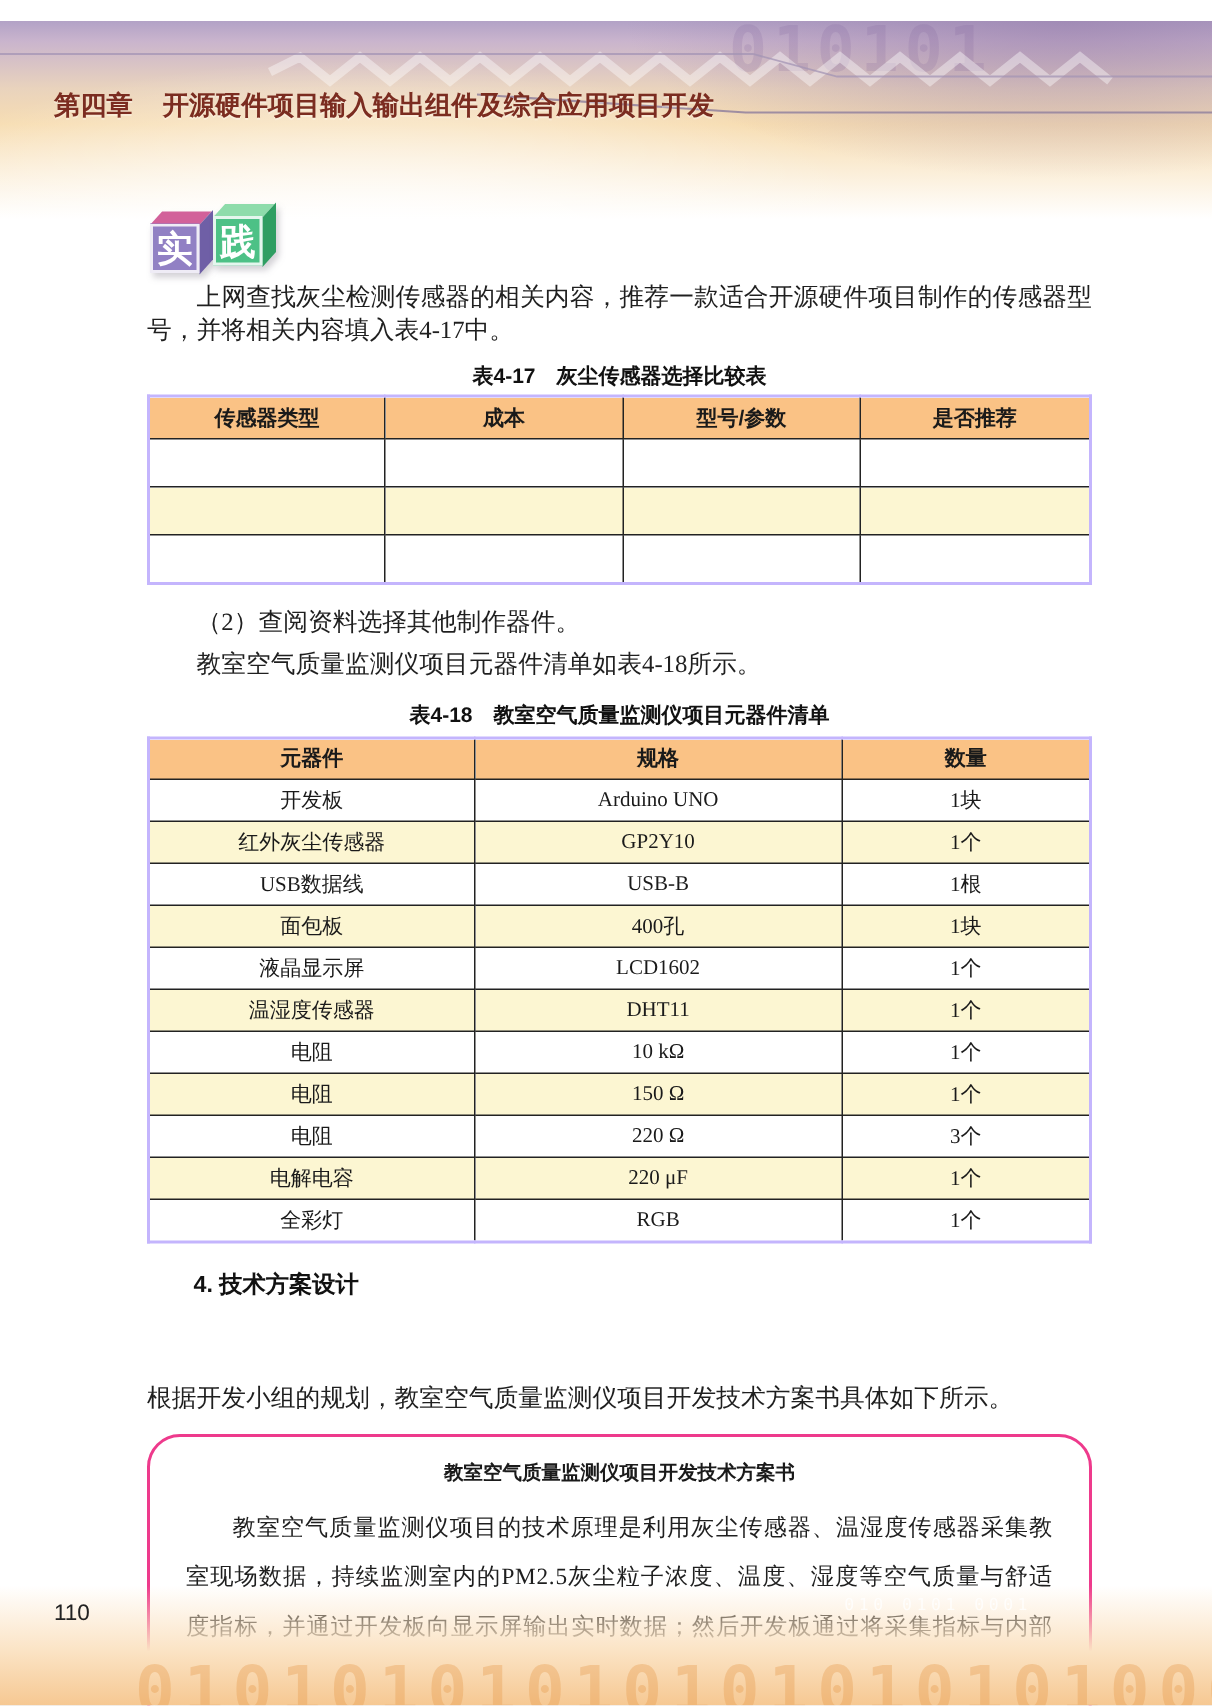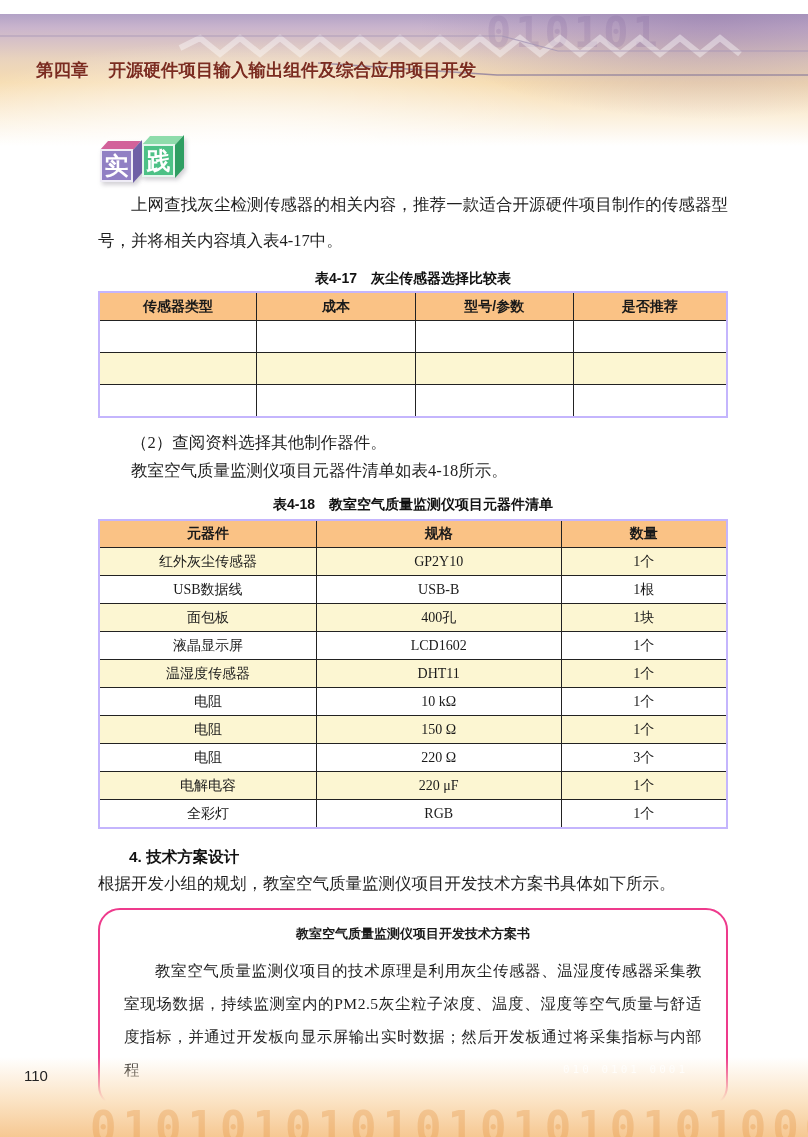--- a/index.html
+++ b/index.html
@@ -44,31 +44,31 @@
   .cube .side{position:absolute;left:33px;bottom:4px;width:9px;height:33px;transform:skewY(-48deg);}
   .cube-purple{left:2px;top:6px;}
   .cube-purple .front{background:#9180c4;}
   .cube-purple .top{background:#d2619a;}
   .cube-purple .side{background:#6f5fa6;}
   .cube-green{left:44px;top:1px;}
   .cube-green .front{background:#4dc186;}
   .cube-green .top{background:#8edcab;}
   .cube-green .side{background:#2f9e62;}
   
-  .body{margin:0;font-size:16.5px;line-height:36px;text-align:justify;color:#1f1f1f;}
+  .body{margin:0;font-size:16.5px;line-height:22px;text-align:justify;color:#1f1f1f;}
   .indent{text-indent:2em;}
   .p1{margin-top:5px;}
   .p2{margin-top:11px;line-height:28px;}
   .p3{line-height:28px;}
   .sect-head{
     margin:15px 0 0 0;text-indent:2em;
     font-family:"Liberation Sans","DejaVu Sans",sans-serif;
     font-weight:bold;font-size:15.5px;line-height:26px;color:#111;
   }
-  .p4{line-height:28px;}
+  .p4{line-height:28px;margin-top:48px;}
   
   .caption{
     margin-top:9px;text-align:center;
     font-family:Liberation Sans, sans-serif;
     font-weight:bold;font-size:14px;line-height:20px;color:#111;
   }
   
   table{border-collapse:collapse;width:100%;table-layout:fixed;
     border:2px solid #c4b5fd;margin-top:4px;}
   th,td{border:1px solid #222;text-align:center;padding:0 4px;
@@ -109,21 +109,21 @@
     position:absolute;bottom:-16px;left:90px;white-space:nowrap;
     font-family:"DejaVu Sans Mono",monospace;font-weight:bold;font-size:44px;
     letter-spacing:6px;color:rgba(228,152,72,.35);
   }
   .footer-digits-small{
     position:absolute;top:6px;right:120px;white-space:nowrap;
     font-family:"DejaVu Sans Mono",monospace;font-size:11px;
     letter-spacing:3px;color:rgba(255,255,255,.75);
   }
   .page-number{
-    position:absolute;top:10px;left:24px;
+    position:absolute;top:10px;left:36px;
     font-family:"Liberation Sans","DejaVu Sans",sans-serif;
     font-size:15px;color:#222;
   }
 </style>
 </head>
 <body>
 
 <div class="page">
 
   <div class="header">
@@ -204,20 +204,25 @@
           <col style="width: 26.4%;">
         </colgroup>
         <thead>
           <tr>
             <th>元器件</th>
             <th>规格</th>
             <th>数量</th>
           </tr>
         </thead>
         <tbody>
+          <tr>
+            <td>开发板</td>
+            <td>Arduino UNO</td>
+            <td>1块</td>
+          </tr>
           <tr class="alt">
             <td>红外灰尘传感器</td>
             <td>GP2Y10</td>
             <td>1个</td>
           </tr>
           <tr>
             <td>USB数据线</td>
             <td>USB-B</td>
             <td>1根</td>
           </tr>

